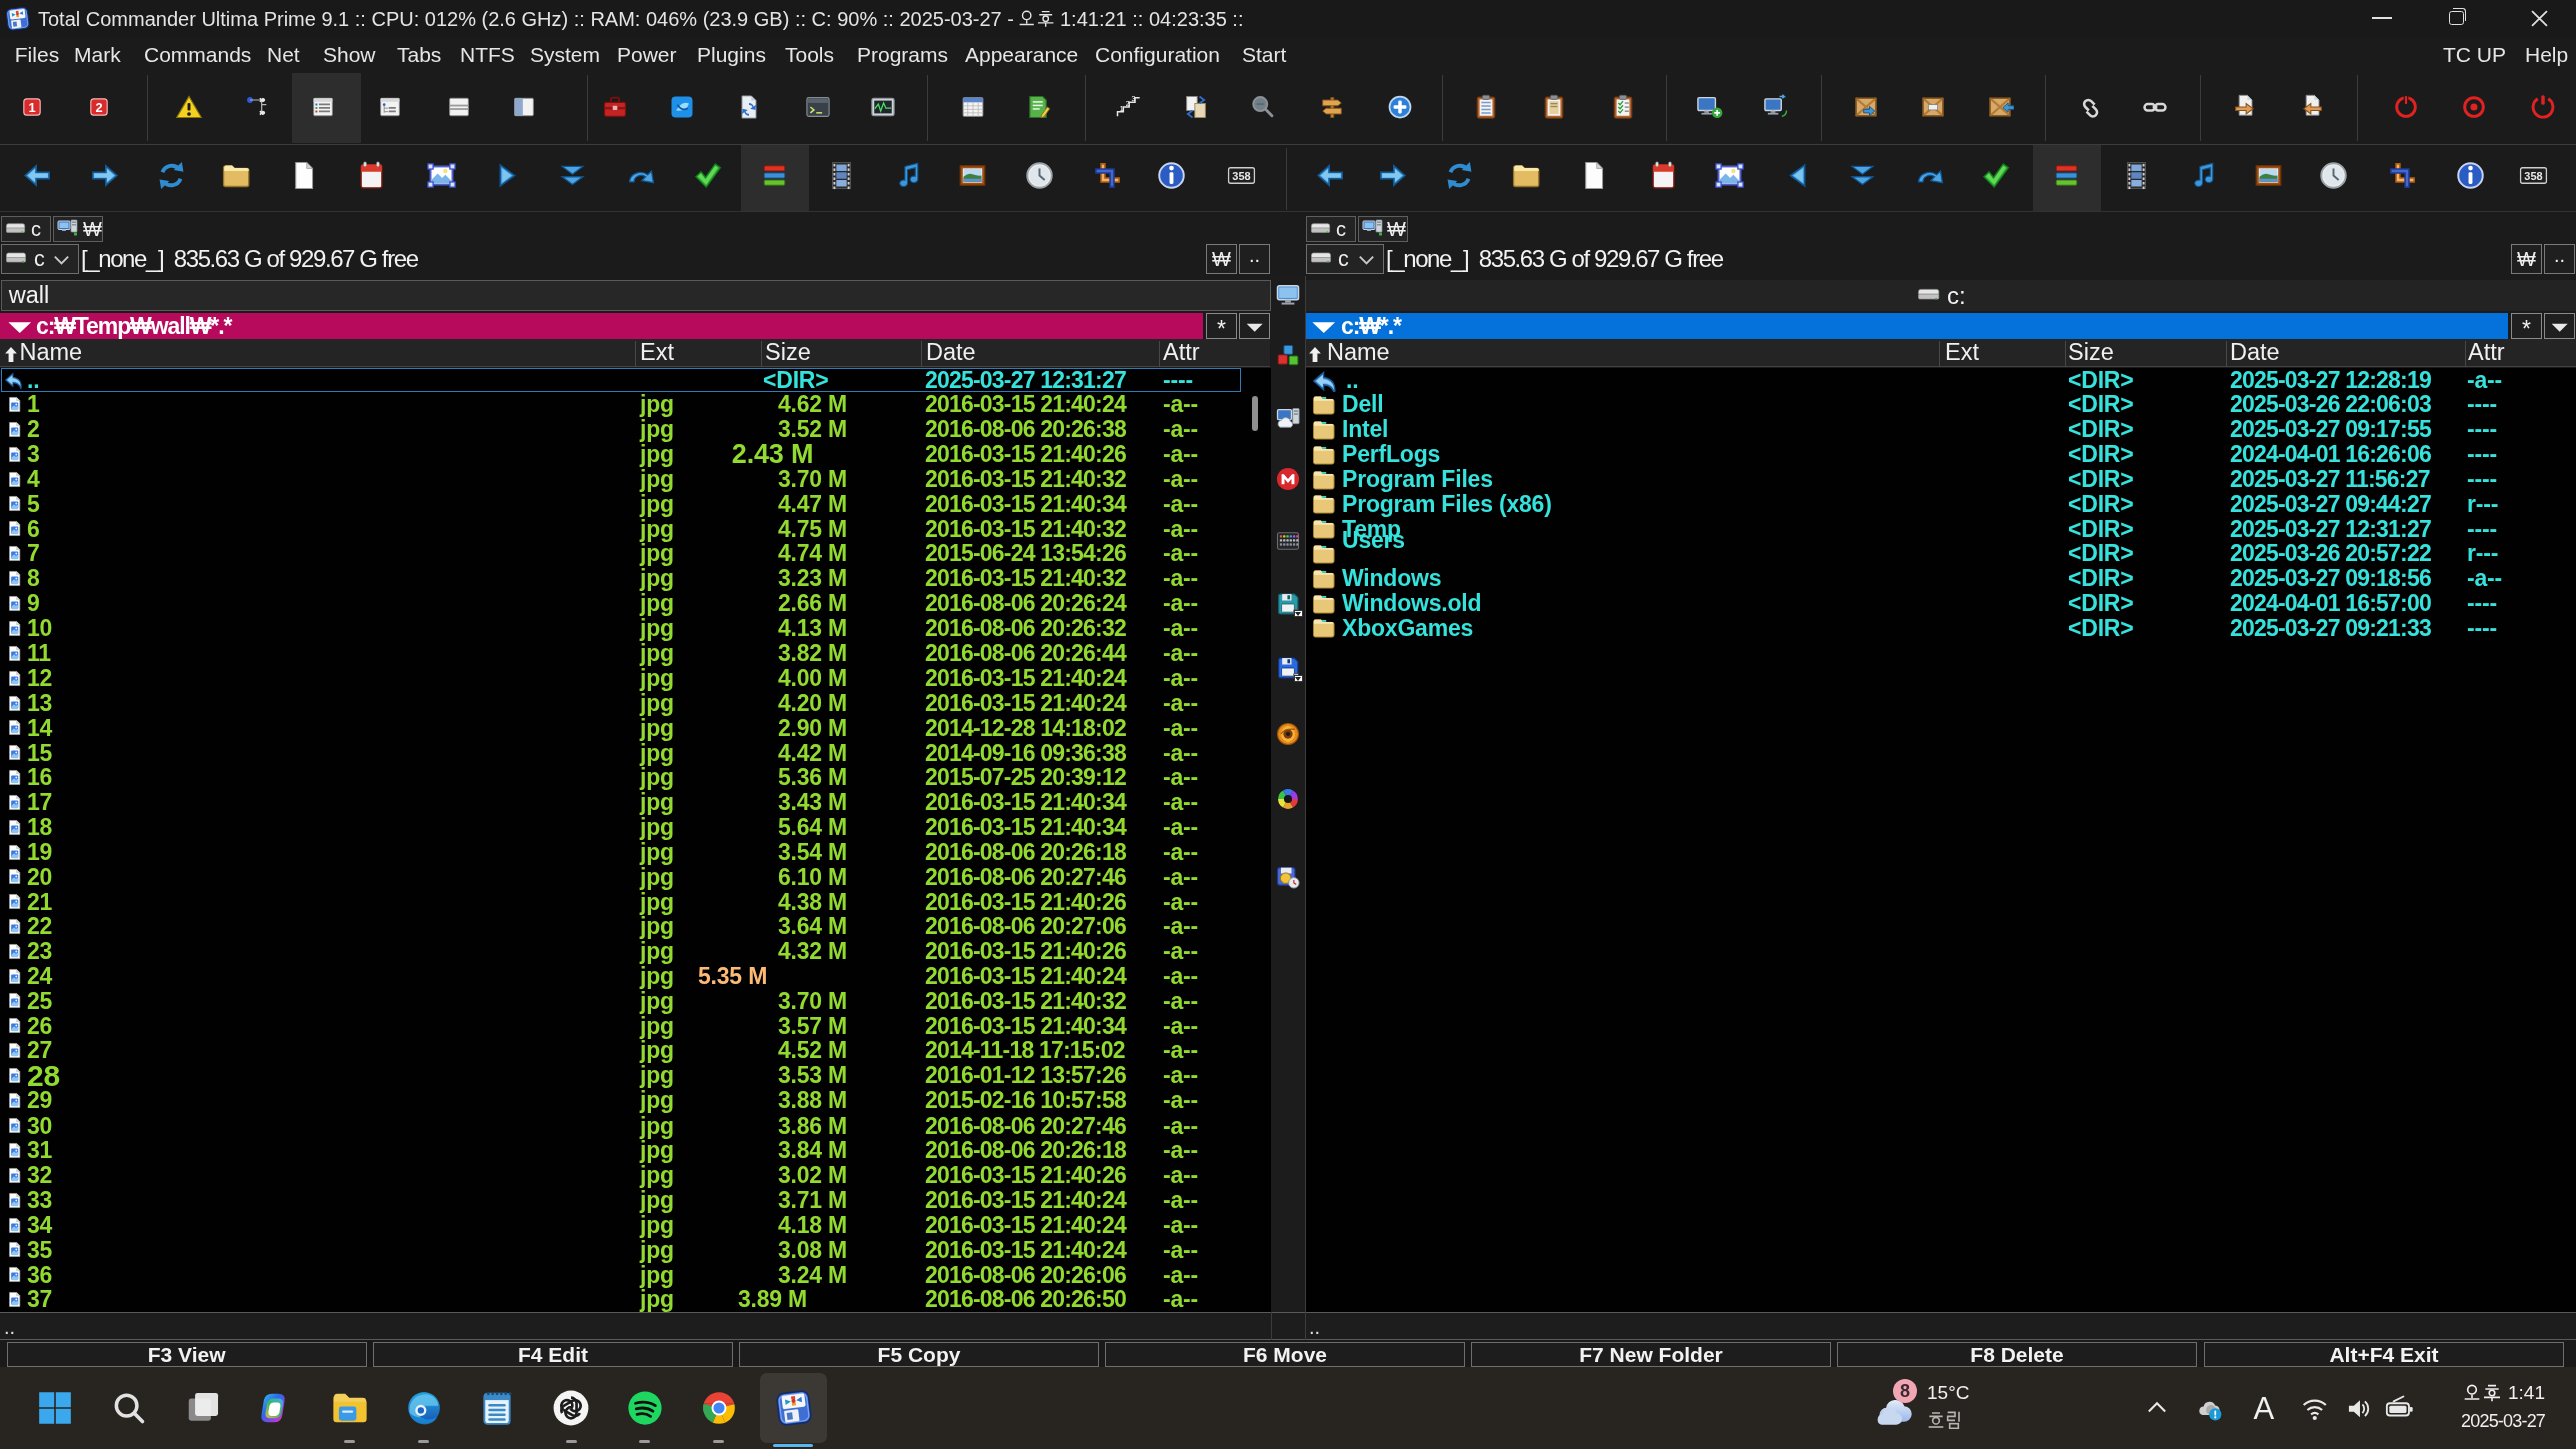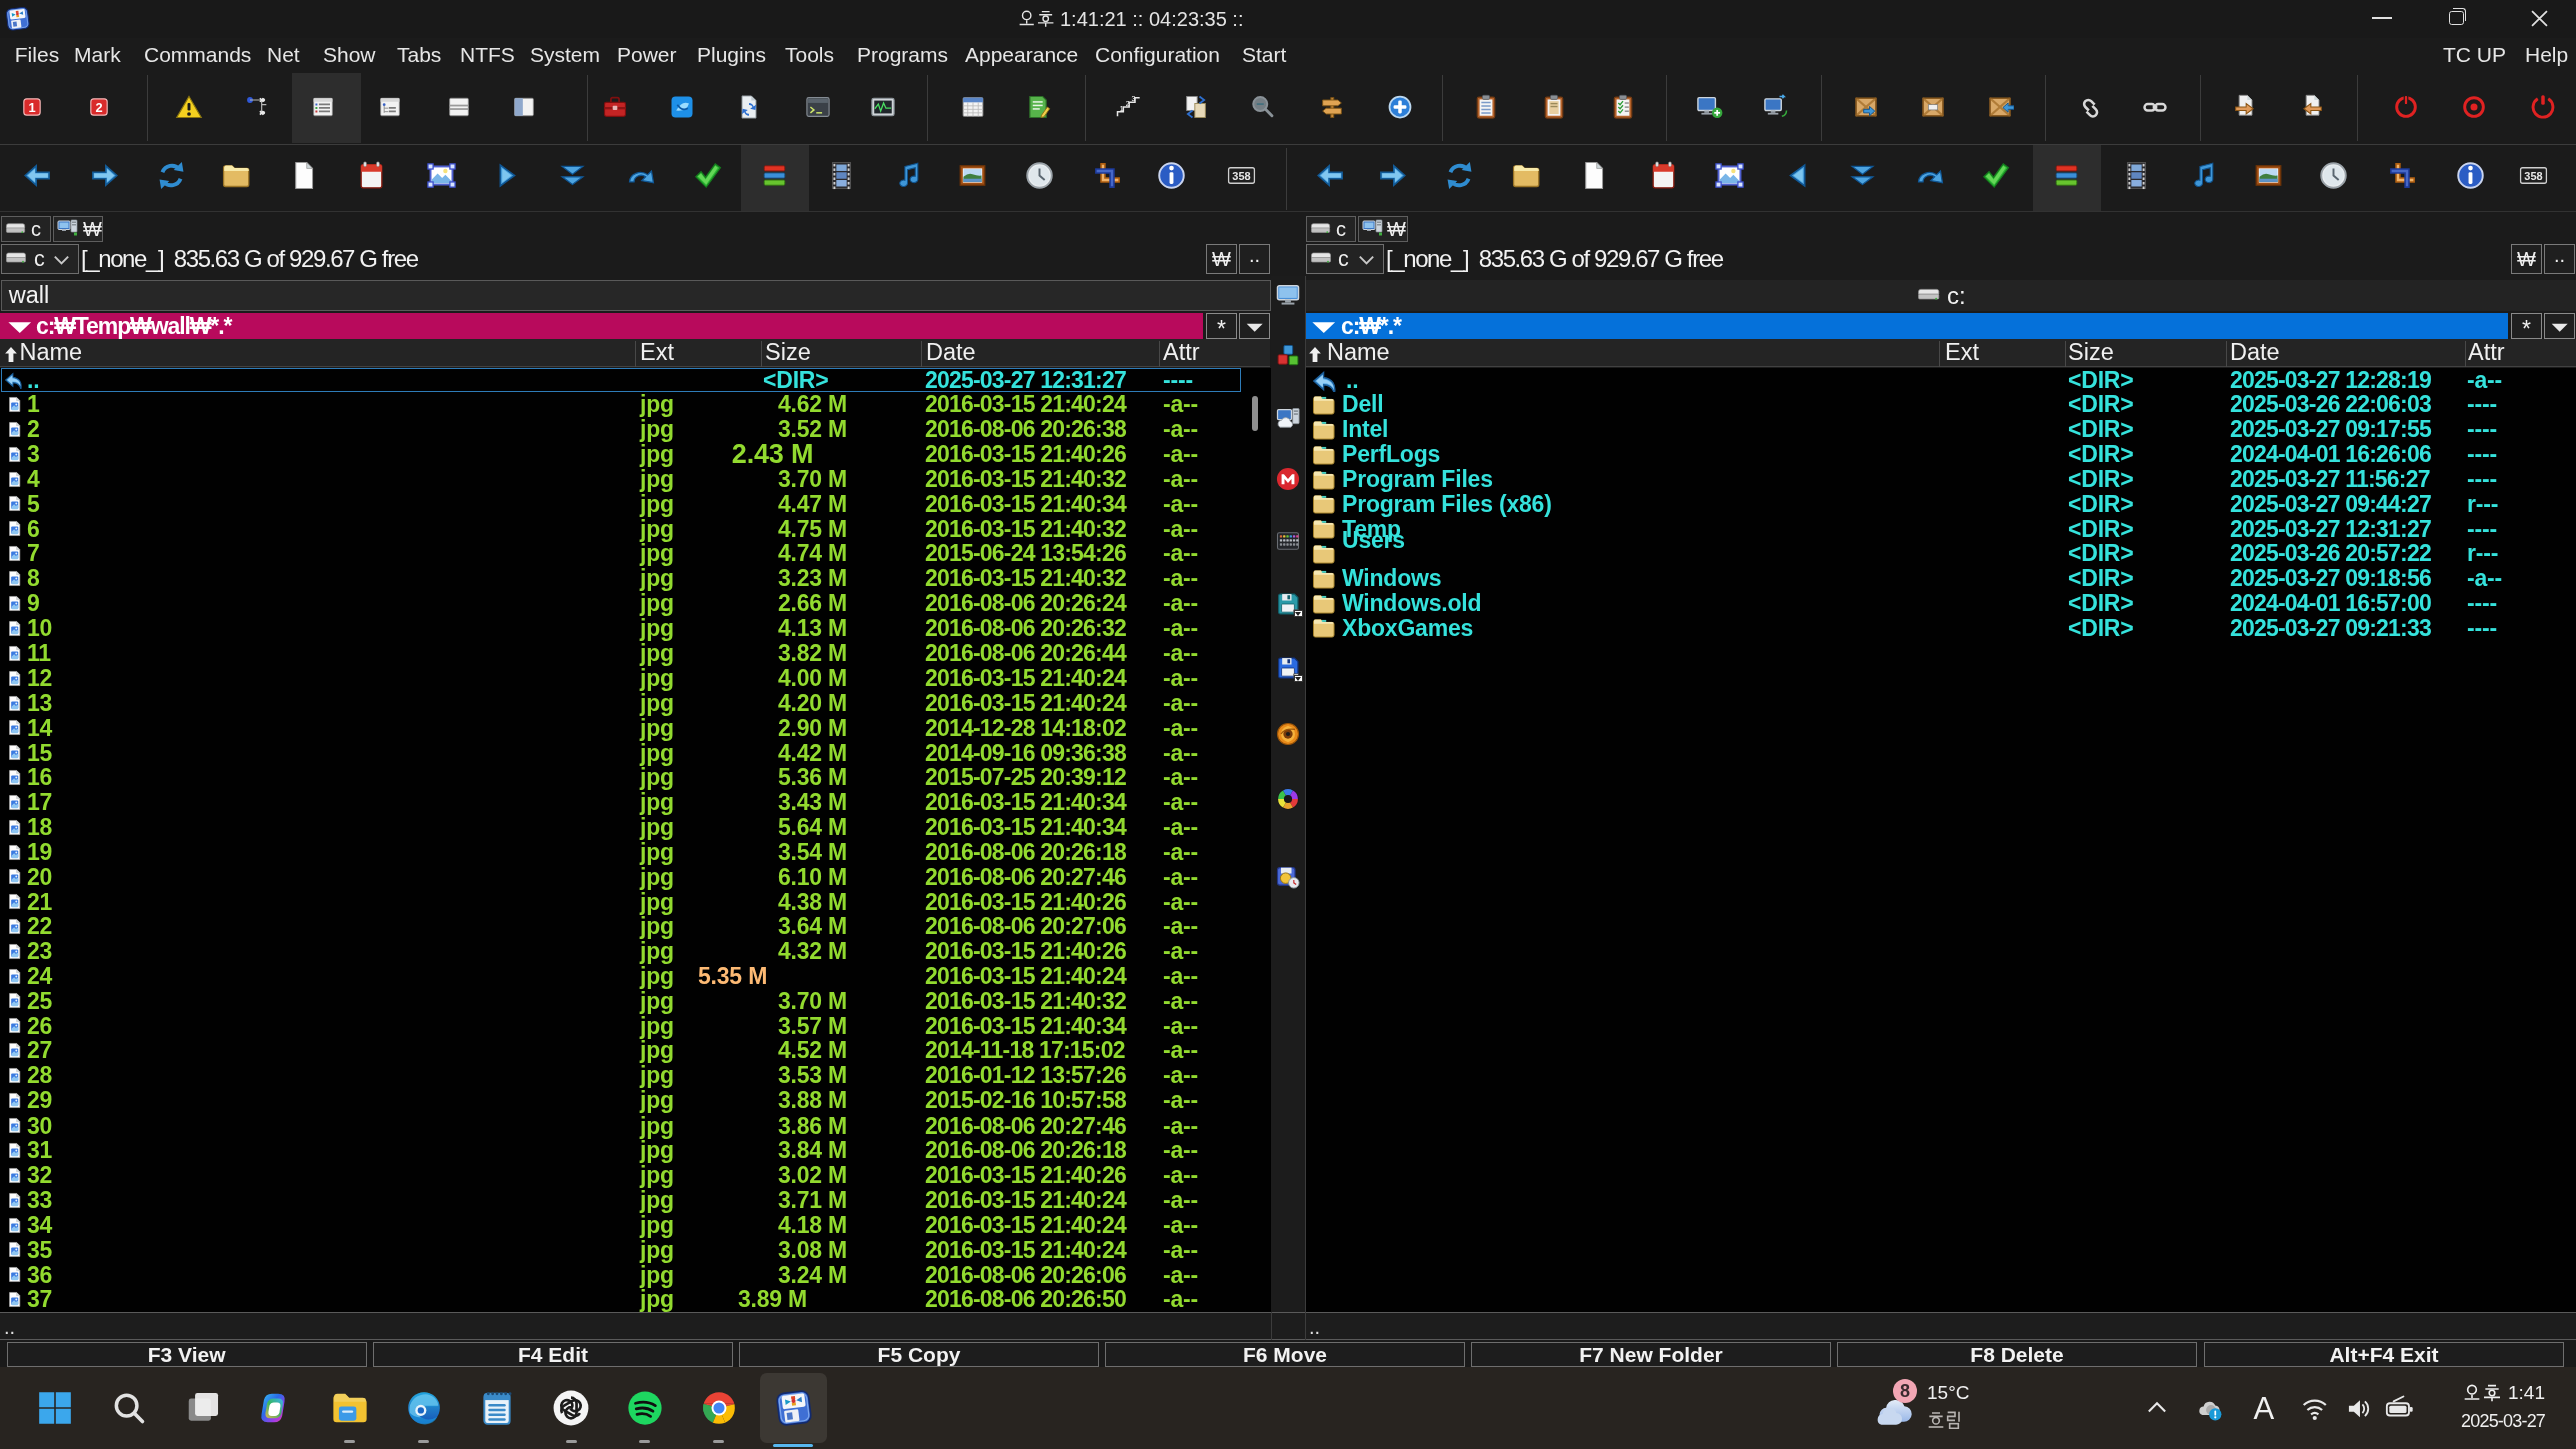--- a/index.html
+++ b/index.html
@@ -9,20 +9,21 @@
         <rect x="10" y="7" width="29" height="17" rx="2.5" fill="#f4f6fa"></rect>
         <path d="M14 12 l7 3.5 -7 3.5 z" fill="#1a9ac8"></path>
         <path d="M35 11 l-7 3.5 7 3.5 z" fill="#2a7ec8"></path>
         <path d="M22 9 h5 v4 h-5 z" fill="#e04828"></path>
         <path d="M22 17 h5 v4 h-5 z" fill="#e8a020"></path>
         <circle cx="24.5" cy="15" r="2.6" fill="#d43232"></circle>
         <rect x="11" y="26" width="18" height="15" rx="1.5" fill="#eef1f6"></rect>
         <rect x="14" y="29" width="7" height="9" fill="#4a76c8"></rect>
       </g>
     </svg>
+    <div class="abs" style="left:38px;top:0;height:38px;line-height:38px;font-size:20px;color:#e4e4e4;white-space:nowrap">Total Commander Ultima Prime 9.1 :: CPU: 012% (2.6 GHz) :: RAM: 046% (23.9 GB) :: C: 90% :: 2025-03-27 - </div>
     <svg style="position:absolute;left:1018px;top:10px" width="17.4" height="17.4" viewBox="0 0 26 27">
       <circle cx="13" cy="8.5" r="6.5" fill="none" stroke="#e4e4e4" stroke-width="2.2"></circle>
       <path d="M13 16 v5 M2 22.5 h22" stroke="#e4e4e4" stroke-width="2.2" fill="none"></path>
     </svg>
     <svg style="position:absolute;left:1037px;top:10px" width="17.4" height="17.4" viewBox="0 0 26 27">
       <path d="M7 2.5 h12 M3 7.5 h20" stroke="#e4e4e4" stroke-width="2.2" fill="none"></path>
       <circle cx="13" cy="13.5" r="4.2" fill="none" stroke="#e4e4e4" stroke-width="2.2"></circle>
       <path d="M1 20 h24 M13 20.5 v5.5" stroke="#e4e4e4" stroke-width="2.2" fill="none"></path>
     </svg>
     <div class="abs" style="left:1060px;top:0;height:38px;line-height:38px;font-size:20px;color:#e4e4e4;white-space:nowrap">1:41:21 :: 04:23:35 ::</div>
@@ -948,21 +949,21 @@
     <div class="abs" style="left:698px;top:1038px;width:149px;height:25px;line-height:25px;color:#92da2f;font-size:23px;font-weight:700;letter-spacing:-0.2px;text-align:right">4.52 M</div>
     <div class="abs" style="left:925px;top:1038px;height:25px;line-height:25px;color:#92da2f;font-size:23px;font-weight:700;letter-spacing:-0.8px">2014-11-18 17:15:02</div>
     <div class="abs" style="left:1163px;top:1038px;height:25px;line-height:25px;color:#92da2f;font-size:23px;font-weight:700;letter-spacing:-0.2px">-a--</div>
     <svg style="position:absolute;left:6.7px;top:1066px" width="15.4" height="19" viewBox="0 0 48 48">
       <path d="M8 2 h22 l10 10 v34 h-32 z" fill="#fdfdfd" stroke="#b0b0b0" stroke-width="2"></path>
       <path d="M30 2 l10 10 h-10 z" fill="#d4dcde" stroke="#b0b0b0" stroke-width="1.4"></path>
       <rect x="13" y="18" width="22" height="22" rx="3" fill="#3a7ae0"></rect>
       <path d="M14 34 l8 -8 6 6 4 -4 3 3 v8 a3 3 0 0 1 -3 3 h-15 a3 3 0 0 1 -3 -3 z" fill="#8ec6f2"></path>
       <circle cx="29" cy="24" r="3" fill="#e8f2fc"></circle>
     </svg>
-    <div class="abs" style="left:27px;top:1063px;height:25px;line-height:25px;color:#92da2f;font-size:23px;font-weight:700;letter-spacing:-0.2px">28</div>
+    <div class="abs" style="left:27px;top:1063px;height:25px;line-height:25px;color:#92da2f;font-size:30px;font-weight:700;letter-spacing:-0.2px">28</div>
     <div class="abs" style="left:640px;top:1063px;height:25px;line-height:25px;color:#92da2f;font-size:23px;font-weight:700;letter-spacing:-0.2px">jpg</div>
     <div class="abs" style="left:698px;top:1063px;width:149px;height:25px;line-height:25px;color:#92da2f;font-size:23px;font-weight:700;letter-spacing:-0.2px;text-align:right">3.53 M</div>
     <div class="abs" style="left:925px;top:1063px;height:25px;line-height:25px;color:#92da2f;font-size:23px;font-weight:700;letter-spacing:-0.8px">2016-01-12 13:57:26</div>
     <div class="abs" style="left:1163px;top:1063px;height:25px;line-height:25px;color:#92da2f;font-size:23px;font-weight:700;letter-spacing:-0.2px">-a--</div>
     <svg style="position:absolute;left:6.7px;top:1091px" width="15.4" height="19" viewBox="0 0 48 48">
       <path d="M8 2 h22 l10 10 v34 h-32 z" fill="#fdfdfd" stroke="#b0b0b0" stroke-width="2"></path>
       <path d="M30 2 l10 10 h-10 z" fill="#d4dcde" stroke="#b0b0b0" stroke-width="1.4"></path>
       <rect x="13" y="18" width="22" height="22" rx="3" fill="#3a7ae0"></rect>
       <path d="M14 34 l8 -8 6 6 4 -4 3 3 v8 a3 3 0 0 1 -3 3 h-15 a3 3 0 0 1 -3 -3 z" fill="#8ec6f2"></path>
       <circle cx="29" cy="24" r="3" fill="#e8f2fc"></circle>

